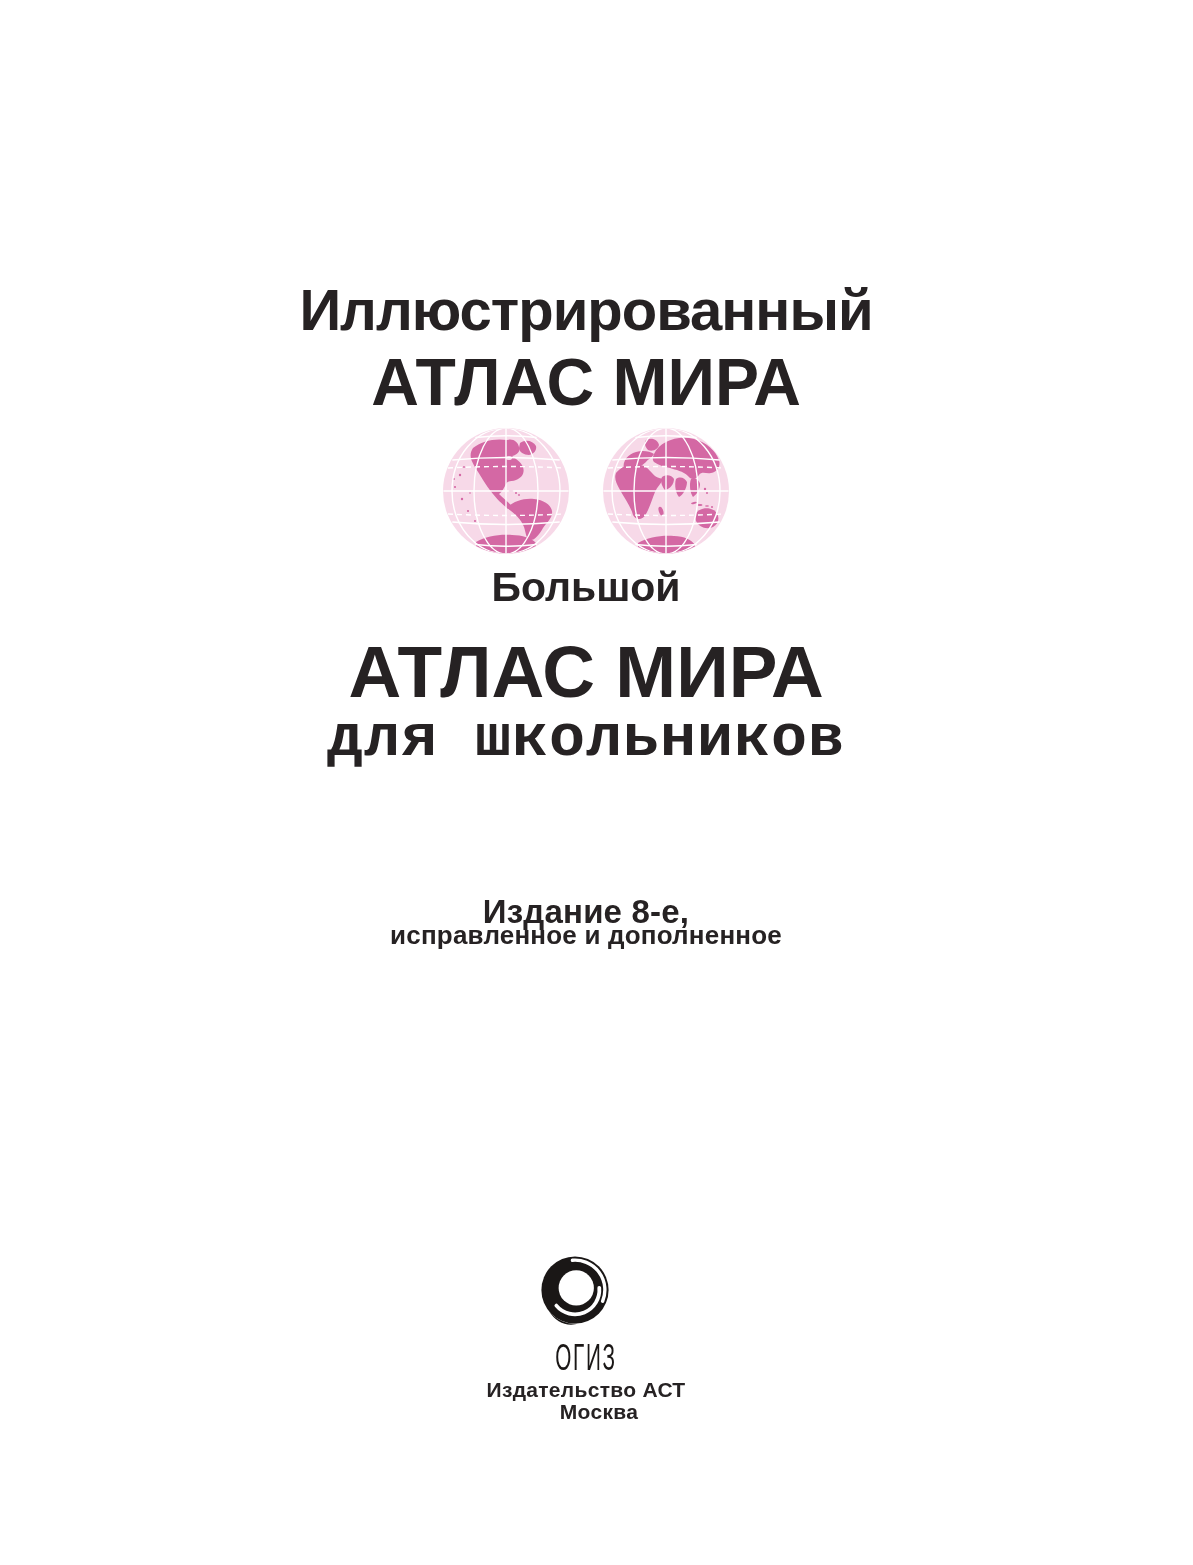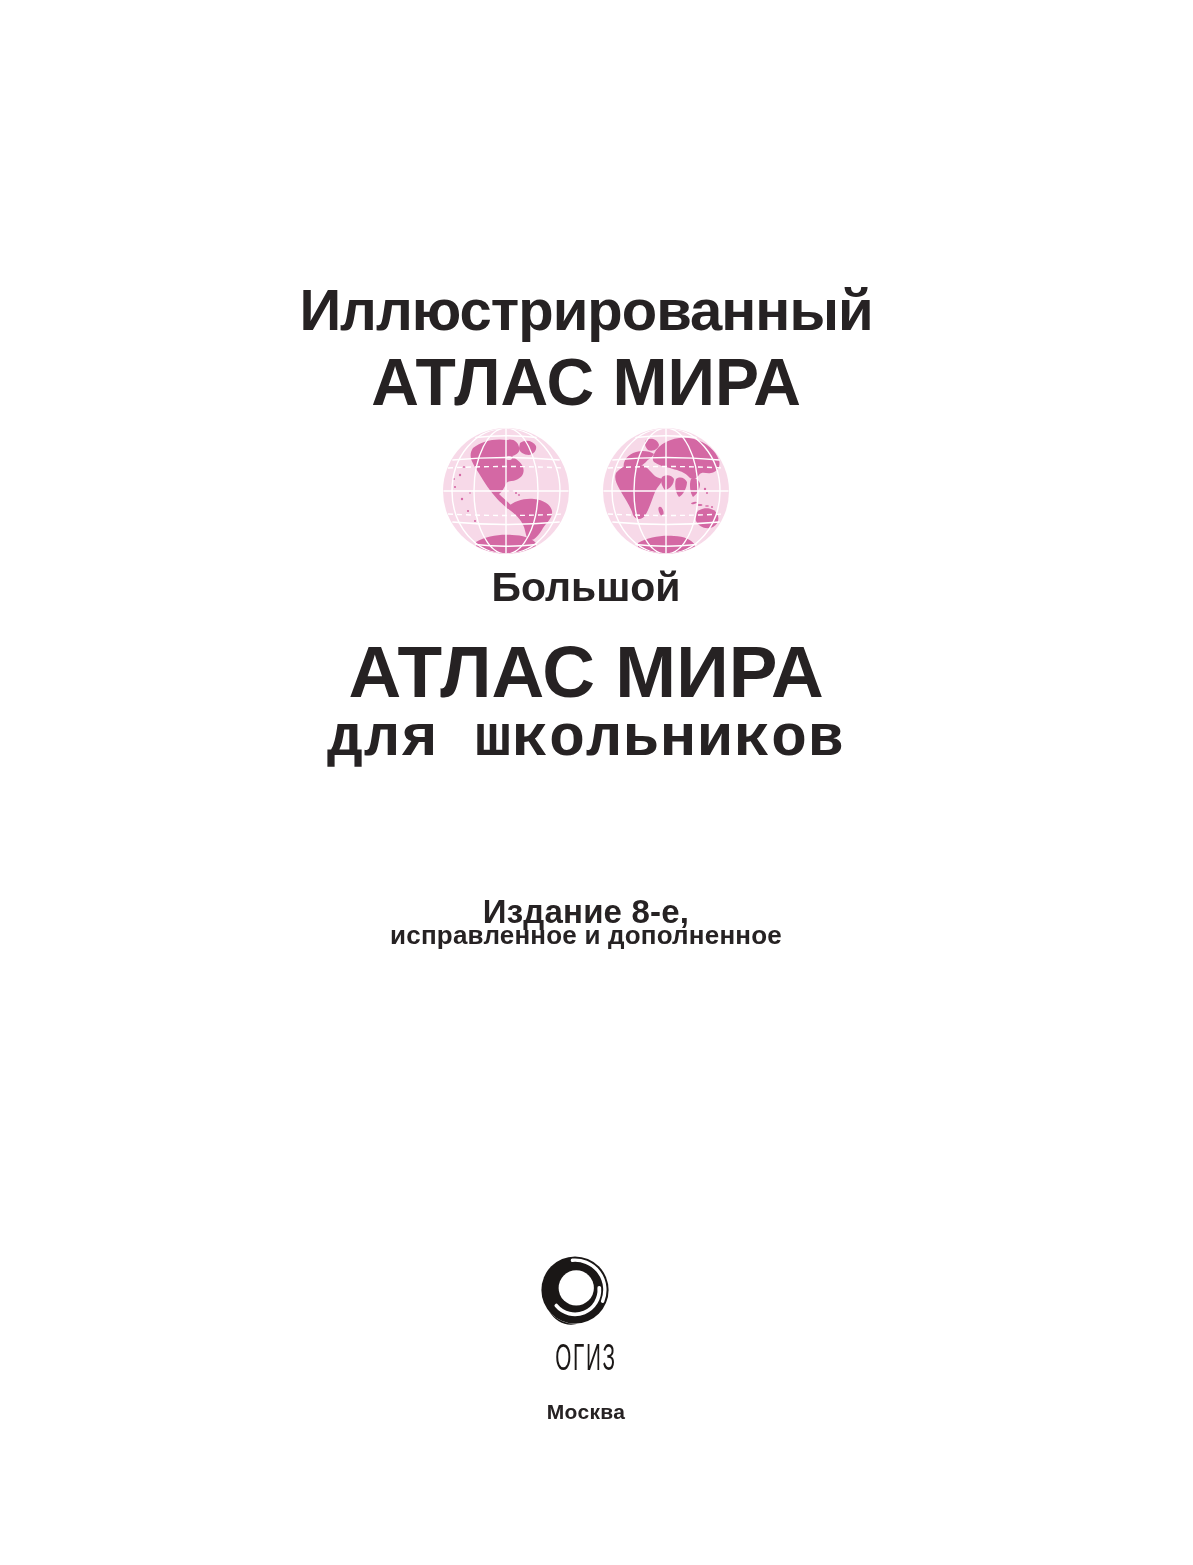--- a/index.html
+++ b/index.html
@@ -23,21 +23,21 @@
   .t2l1{top:563px;font-size:41px;font-weight:700;}
   .t2l2{top:628px;font-size:73px;font-weight:700;}
   .t2l3{top:703px;font-size:60px;font-weight:700;letter-spacing:1px;font-family:Liberation Mono, monospace;}
   .ed1{top:892px;font-size:33px;font-weight:700;letter-spacing:0.2px;}
   .ed2{top:920px;font-size:26px;font-weight:700;letter-spacing:0.2px;}
   .logo-wrap{position:absolute;top:1248px;left:0;width:100%;text-align:center;}
   .logo-svg{width:84px;height:84px;display:inline-block;position:relative;left:-11px;}
   .ogiz{top:1336px;font-size:37px;font-weight:400;color:#1a1716;
         transform:scaleX(0.56);transform-origin:50% 50%;letter-spacing:3px;}
   .pub1{top:1377px;font-size:21px;font-weight:700;letter-spacing:0.3px;}
-  .pub2{top:1399px;font-size:21px;font-weight:700;letter-spacing:0.3px;}
+  .pub2{top:1399px;font-size:21px;font-weight:700;letter-spacing:0.3px;padding-left:13px;}
 </style>
 </head>
 <body>
 
 <div class="page">
   <div class="axis">
 
     <div class="cline t1l1">Иллюстрированный</div>
     <div class="cline t1l2">АТЛАС МИРА</div>
 
@@ -161,16 +161,17 @@
 
         <circle cx="1.5" cy="-2.5" r="21" fill="#ffffff"></circle>
 
         <path d="M -3.1,-35.4 A 35.5,35.5 0 0 1 32.9,13.4" fill="none" stroke="#ffffff" stroke-width="4" stroke-linecap="round"></path>
 
         <path d="M 28.9,-2.5 A 29,29 0 0 1 -22.2,18.6" fill="none" stroke="#ffffff" stroke-width="4.5" stroke-linecap="round"></path>
       </svg>
     </div>
 
     <div class="cline ogiz">ОГИЗ</div>
+    <div class="cline pub1">Издательство АСТ</div>
     <div class="cline pub2">Москва</div>
 
   </div>
 </div>
 
 </body></html>

